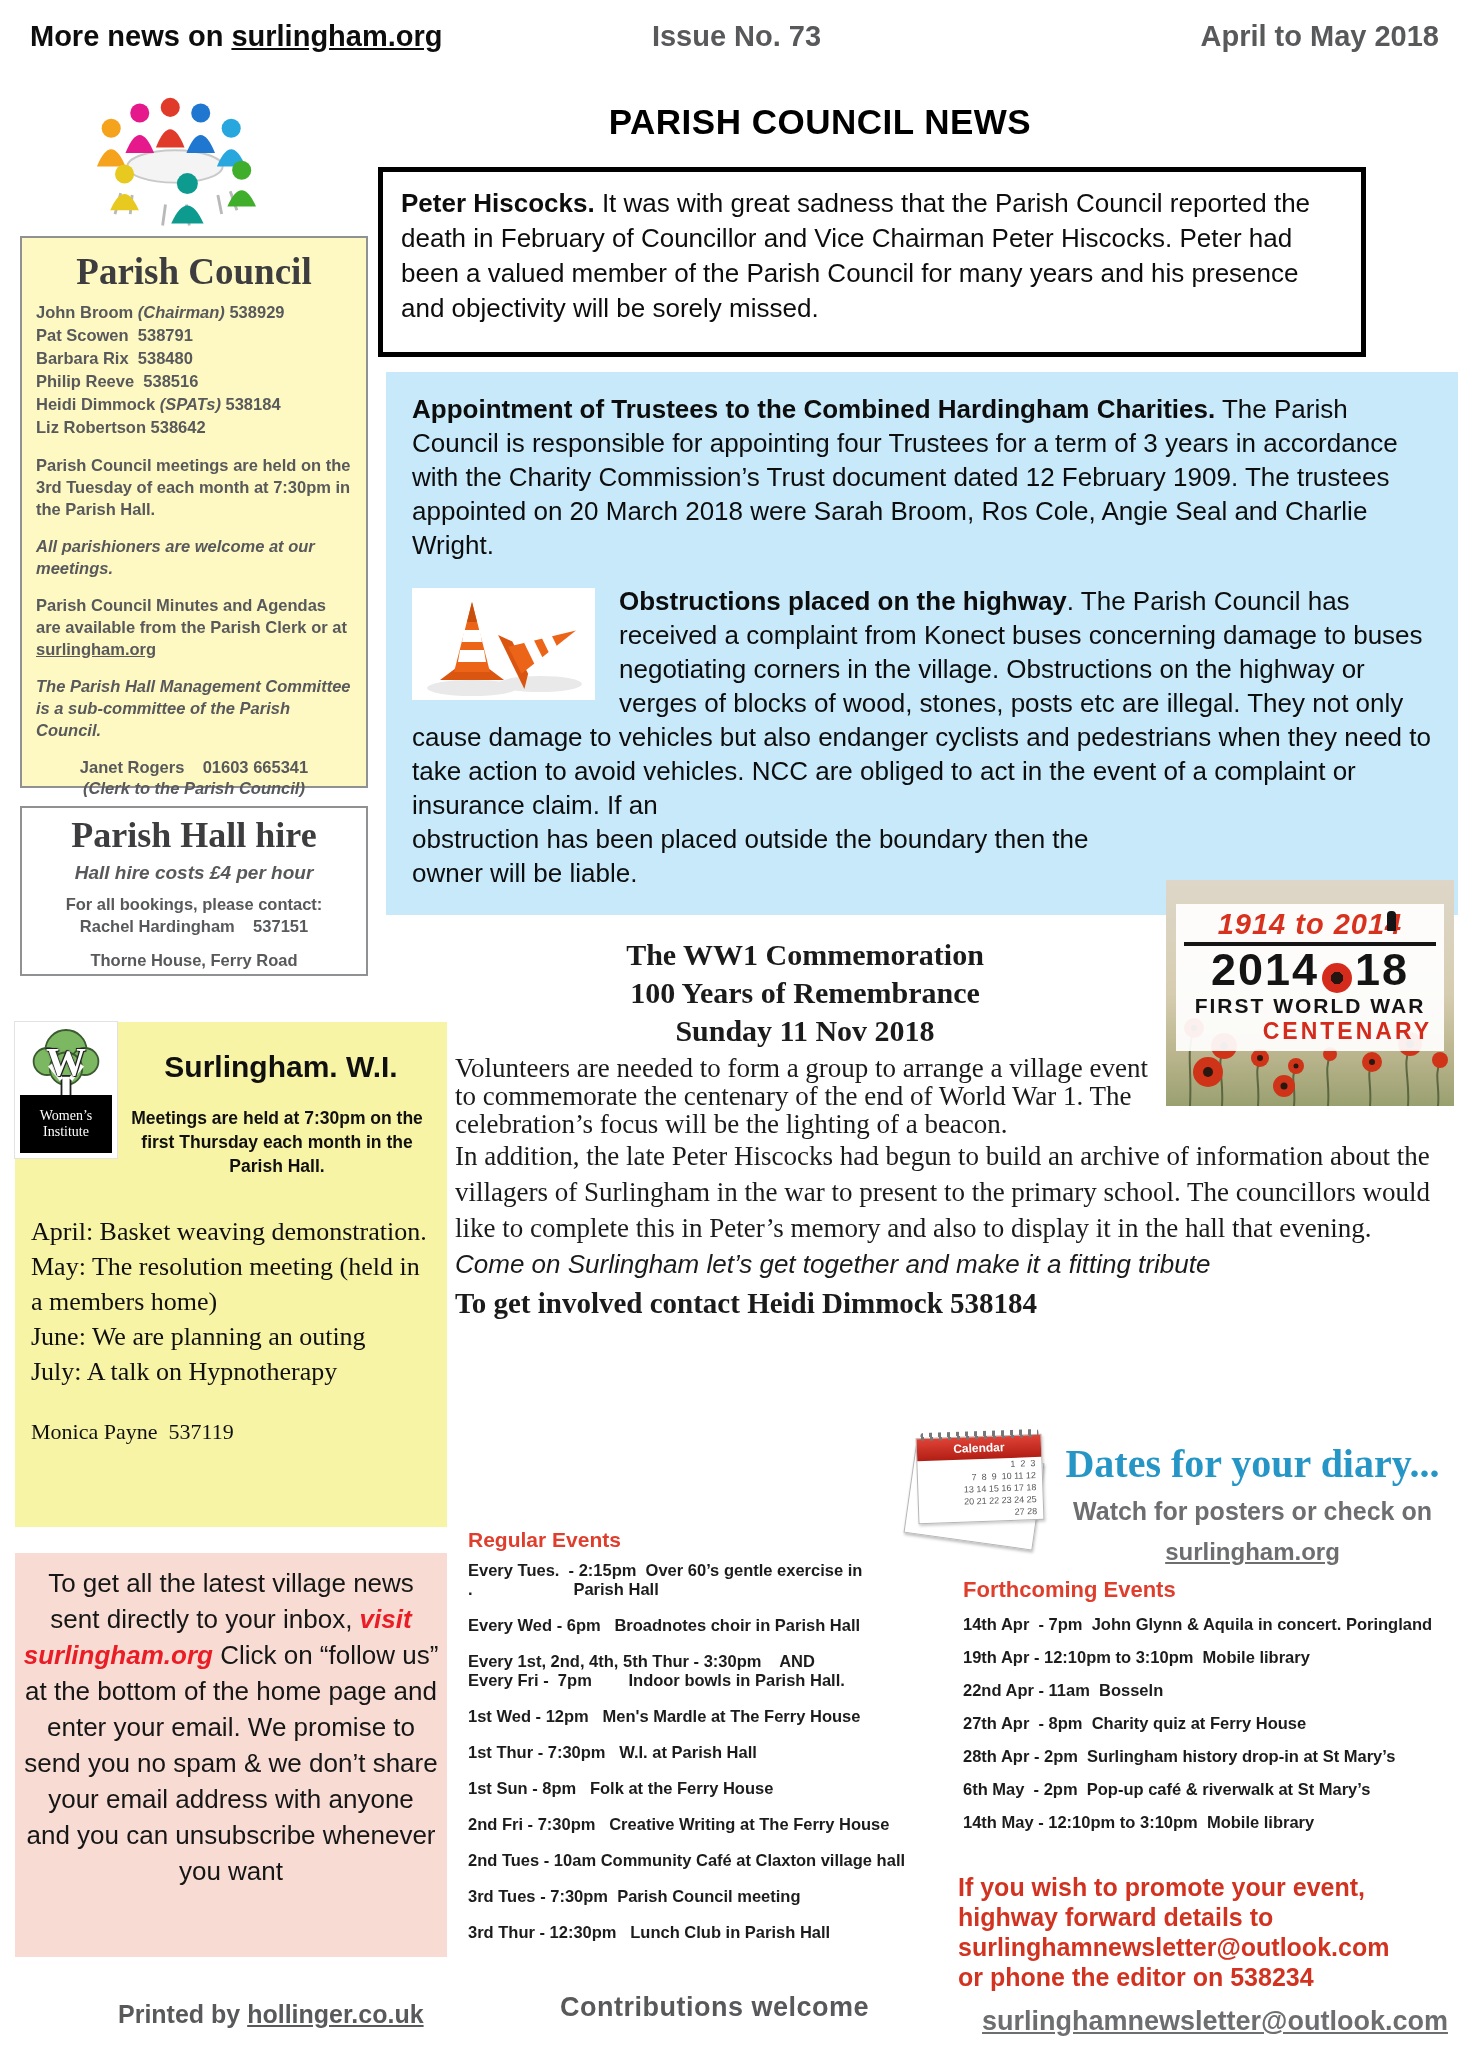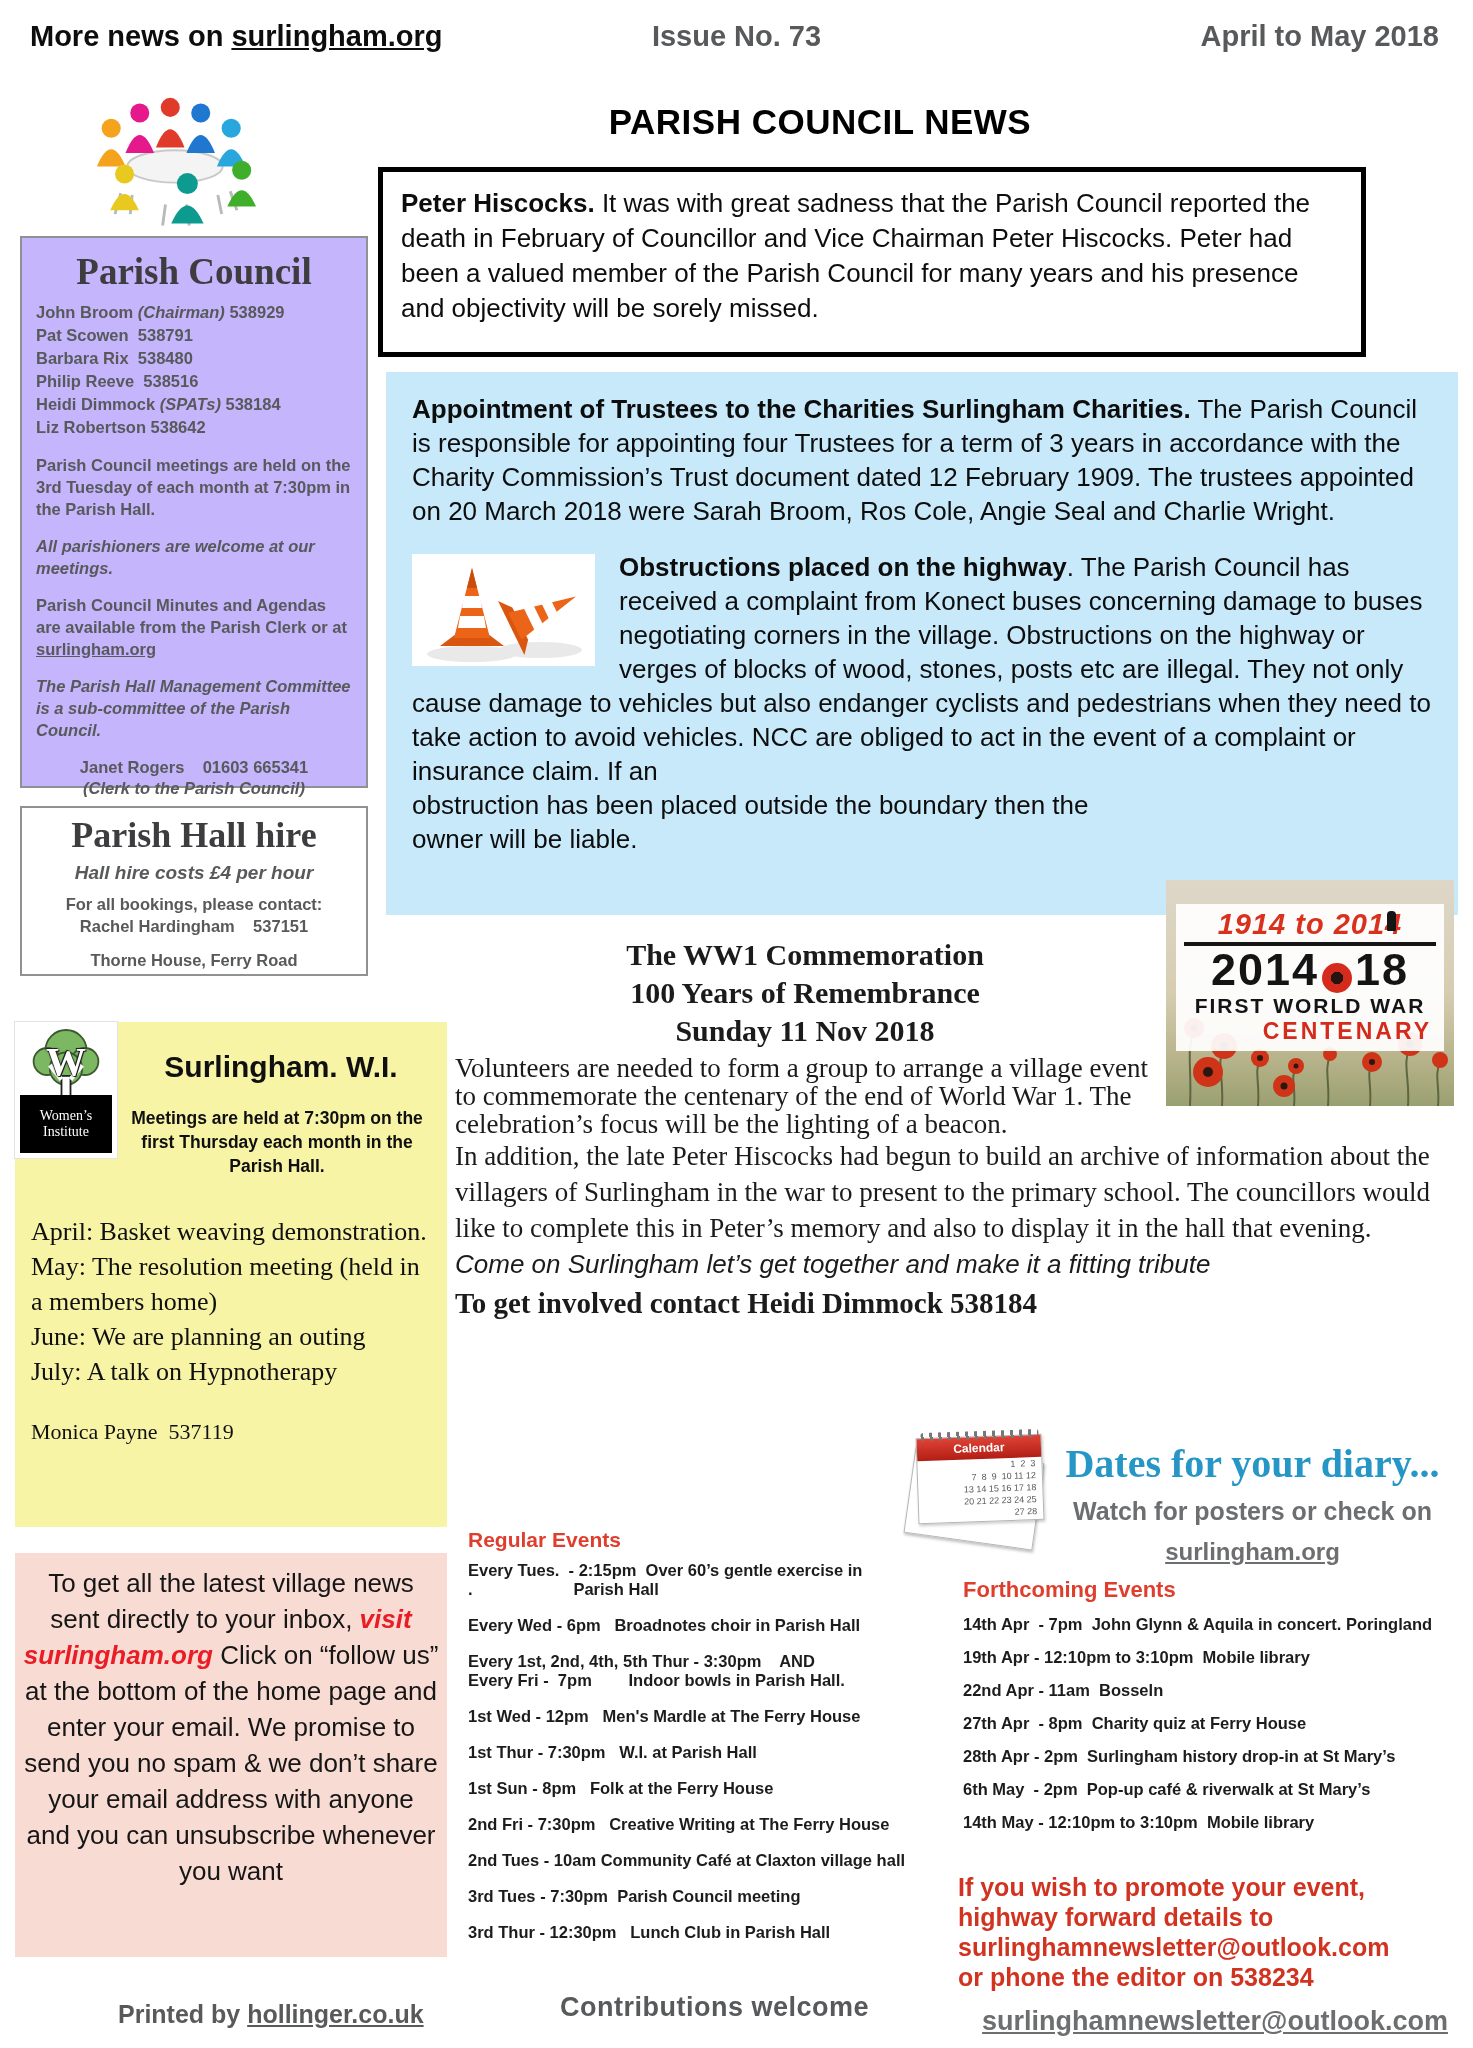--- a/index.html
+++ b/index.html
@@ -10,21 +10,21 @@
   
   .hdr-left{position:absolute;left:30px;top:20px;font-size:29px;font-weight:bold;color:#0d0d0d}
   .hdr-issue{position:absolute;left:0;top:20px;width:100%;text-align:center;font-size:29px;font-weight:bold;color:#58595b}
   .hdr-date{position:absolute;right:34px;top:20px;font-size:29px;font-weight:bold;color:#58595b}
   .page-title{position:absolute;left:380px;top:102px;width:880px;text-align:center;font-size:35px;font-weight:bold;letter-spacing:.5px;color:#000}
 
   
   .people{position:absolute;left:75px;top:76px;width:200px;height:158px}
 
   
-  .pc-box{position:absolute;left:20px;top:236px;width:348px;height:552px;border:2px solid #8f9193;background:#c4b5fd;padding:12px 14px;color:#58595b}
+  .pc-box{position:absolute;left:20px;top:236px;width:348px;height:552px;border:2px solid #8f9193;background:#fef9c3;padding:12px 14px;color:#58595b}
   .pc-title{font-family:"Liberation Serif",serif;font-size:37px;font-weight:bold;text-align:center;color:#3d3d3f;margin-bottom:8px}
   .pc-member{font-size:16.5px;font-weight:bold;line-height:23px;white-space:pre-wrap}
   .pc-note{font-size:16.5px;font-weight:bold;line-height:22px;margin-top:15px}
   .it{font-style:italic}
   .pc-clerk{font-size:16.5px;font-weight:bold;text-align:center;margin-top:17px;white-space:pre-wrap}
   .pc-clerk-role{font-size:16.5px;font-weight:bold;font-style:italic;text-align:center;margin-top:2px}
 
   
   .hh-box{position:absolute;left:20px;top:806px;width:348px;height:170px;border:2px solid #8f9193;background:#fff;text-align:center;color:#58595b;padding:6px}
   .hh-title{font-family:"Liberation Serif",serif;font-size:36px;font-weight:bold;color:#3d3d3f}
@@ -167,21 +167,21 @@
     <div class="hh-contact">Rachel Hardingham    537151</div>
     <div class="hh-address">Thorne House, Ferry Road</div>
   </div>
 
   <div class="hiscocks">
     <span class="lead">Peter Hiscocks.</span><span> It was with great sadness that the Parish Council reported the death in February of Councillor and Vice Chairman Peter Hiscocks. Peter had been a valued member of the Parish Council for many years and his presence and objectivity will be sorely missed.</span>
   </div>
 
   <div class="blue-panel">
     <div class="trustees">
-      <span class="lead">Appointment of Trustees to the Charities Surlingham Charities.</span><span> The Parish Council is responsible for appointing four Trustees for a term of 3 years in accordance with the Charity Commission’s Trust document dated 12 February 1909. The trustees appointed on 20 March 2018 were Sarah Broom, Ros Cole, Angie Seal and Charlie Wright.</span>
+      <span class="lead">Appointment of Trustees to the Combined Hardingham Charities.</span><span> The Parish Council is responsible for appointing four Trustees for a term of 3 years in accordance with the Charity Commission’s Trust document dated 12 February 1909. The trustees appointed on 20 March 2018 were Sarah Broom, Ros Cole, Angie Seal and Charlie Wright.</span>
     </div>
     <div>
       <div class="cones">
         <svg width="183" height="112" viewBox="0 0 183 112">
           <rect width="183" height="112" fill="#ffffff"></rect>
           <ellipse cx="60" cy="100" rx="45" ry="8" fill="#e9e9e9"></ellipse>
           <ellipse cx="128" cy="96" rx="42" ry="8" fill="#e9e9e9"></ellipse>
           <g>
             <path d="M28 92 L92 92 L76 80 L44 80 Z" fill="#d95510"></path>
             <polygon points="60,14 42,84 78,84" fill="#ec6418"></polygon>

